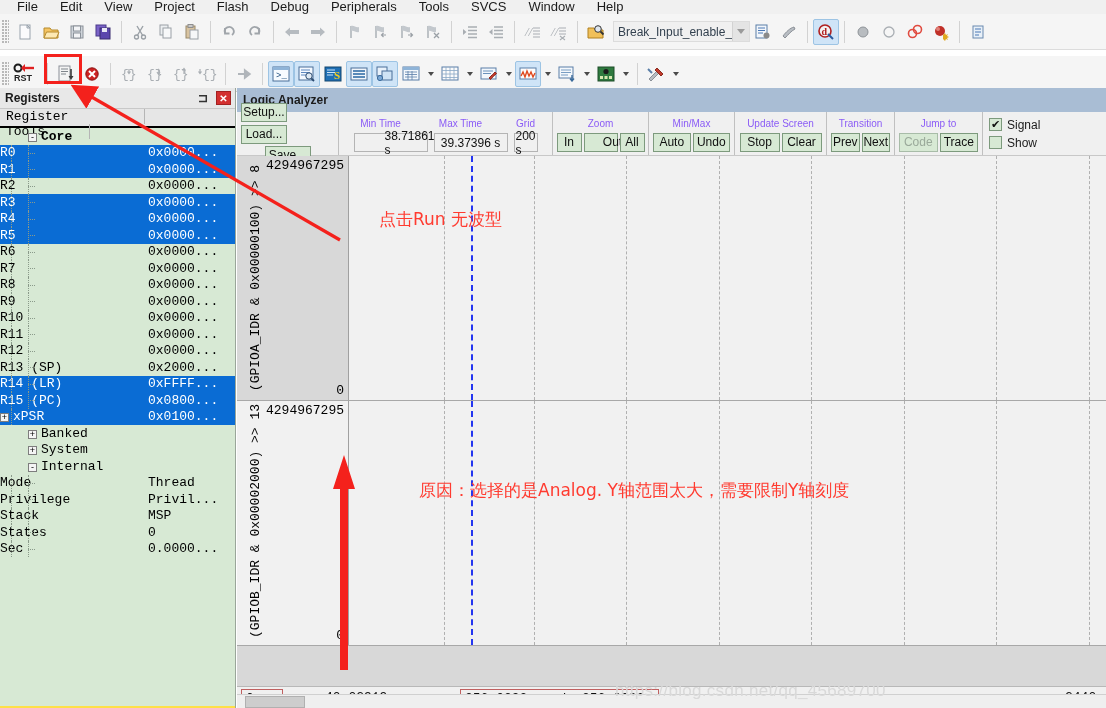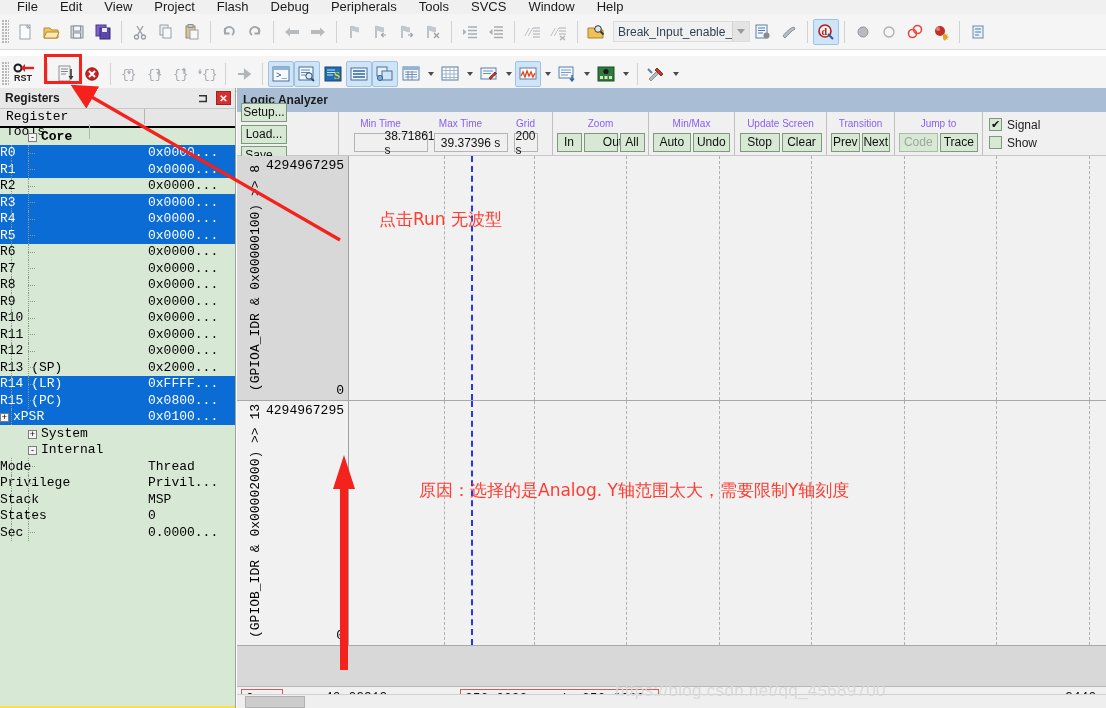--- a/index.html
+++ b/index.html
@@ -878,20 +878,23 @@
           <div class="dotstub"></div>
           <div class="nm indent2"><span>R15 (PC)</span></div>
           <div class="vl">0x0800...</div>
         </div>
         <div class="reg-row sel">
           <div class="dotline"></div>
           <div class="nm indent2e"><span class="expander">+</span><span>xPSR</span></div>
           <div class="vl">0x0100...</div>
         </div>
         <div class="reg-row">
+          <div class="nm indent0"><span class="expander">+</span><span>Banked</span></div>
+        </div>
+        <div class="reg-row">
           <div class="nm indent0"><span class="expander">+</span><span>System</span></div>
         </div>
         <div class="reg-row">
           <div class="nm indent0"><span class="expander">-</span><span>Internal</span></div>
         </div>
         <div class="reg-row">
           <div class="dotline"></div>
           <div class="dotline2"></div>
           <div class="dotstub"></div>
           <div class="nm indent2"><span>Mode</span></div>
@@ -934,21 +937,21 @@
       <span>Logic Analyzer</span>
     </div>
 
     <div class="la-toolbar">
 
       <div class="la-group" style="width:102px;">
         <div class="la-grow" style="justify-content:flex-start;gap:3px;flex-direction:column;">
           <div class="la-btn" style="width:46px;">Setup...</div>
           <div class="la-btn" style="width:46px;">Load...</div>
         </div>
-        <div class="la-grow" style="justify-content:flex-start;gap:3px;margin-top:2px;">
+        <div class="la-grow" style="justify-content:center;gap:3px;margin-top:2px;">
           <div class="la-btn" style="width:46px;">Save...</div>
         </div>
       </div>
 
       <div class="la-group" style="width:214px;">
         <div class="la-grow" style="gap:6px;">
           <div class="la-glabel" style="width:74px;">Min Time</div>
           <div class="la-glabel" style="width:74px;">Max Time</div>
           <div class="la-glabel" style="width:44px;">Grid</div>
         </div>

